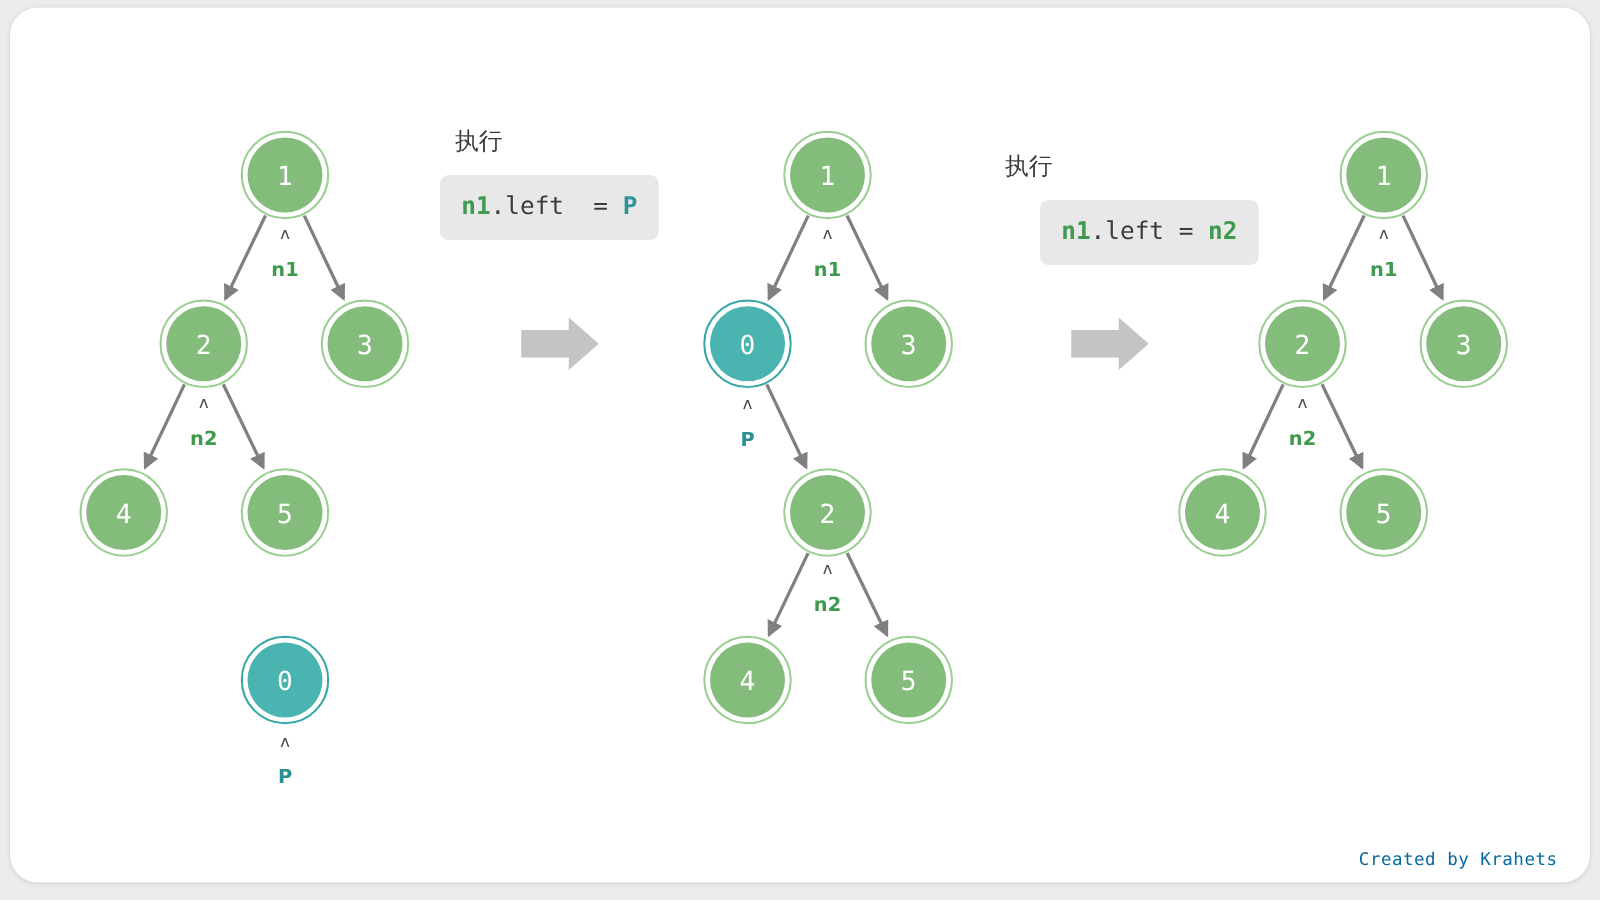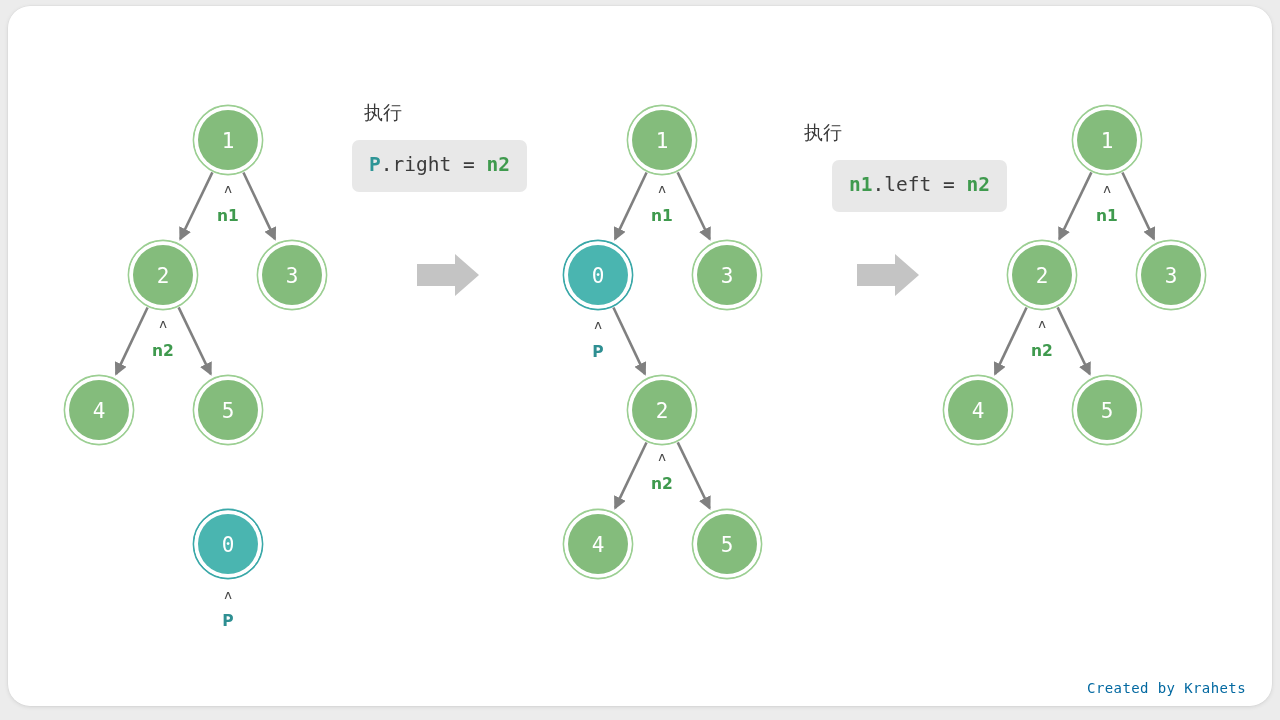--- a/index.html
+++ b/index.html
@@ -252,19 +252,19 @@
         </g>
       </g>
     <g id="arrows-layer">
         <polygon points="857,264 895,264 895,254 919,275 895,296 895,286 857,286" fill="#c4c4c4"></polygon>
         <polygon points="417,264 455,264 455,254 479,275 455,296 455,286 417,286" fill="#c4c4c4"></polygon>
       </g>
   </svg>
 
   <div id="overlay">
       <div class="step-title" style="left: 364px; top: 100px;">执行</div>
-      <div class="code-box" style="left: 352px; top: 140px;"><div><span class="tok-teal">P</span><span class="tok-plain">.right = </span><span class="tok-green">n2</span></div></div>
+      <div class="code-box" style="left: 352px; top: 140px;"><div><span class="tok-green">n1</span><span class="tok-plain">.left  = </span><span class="tok-teal">P</span></div></div>
       <div class="step-title" style="left: 804px; top: 120px;">执行</div>
       <div class="code-box" style="left: 832px; top: 160px;"><div><span class="tok-green">n1</span><span class="tok-plain">.left = </span><span class="tok-green">n2</span></div></div>
     </div>
 
   <div class="credit">Created by Krahets</div>
 </div>
 
 </body></html>

